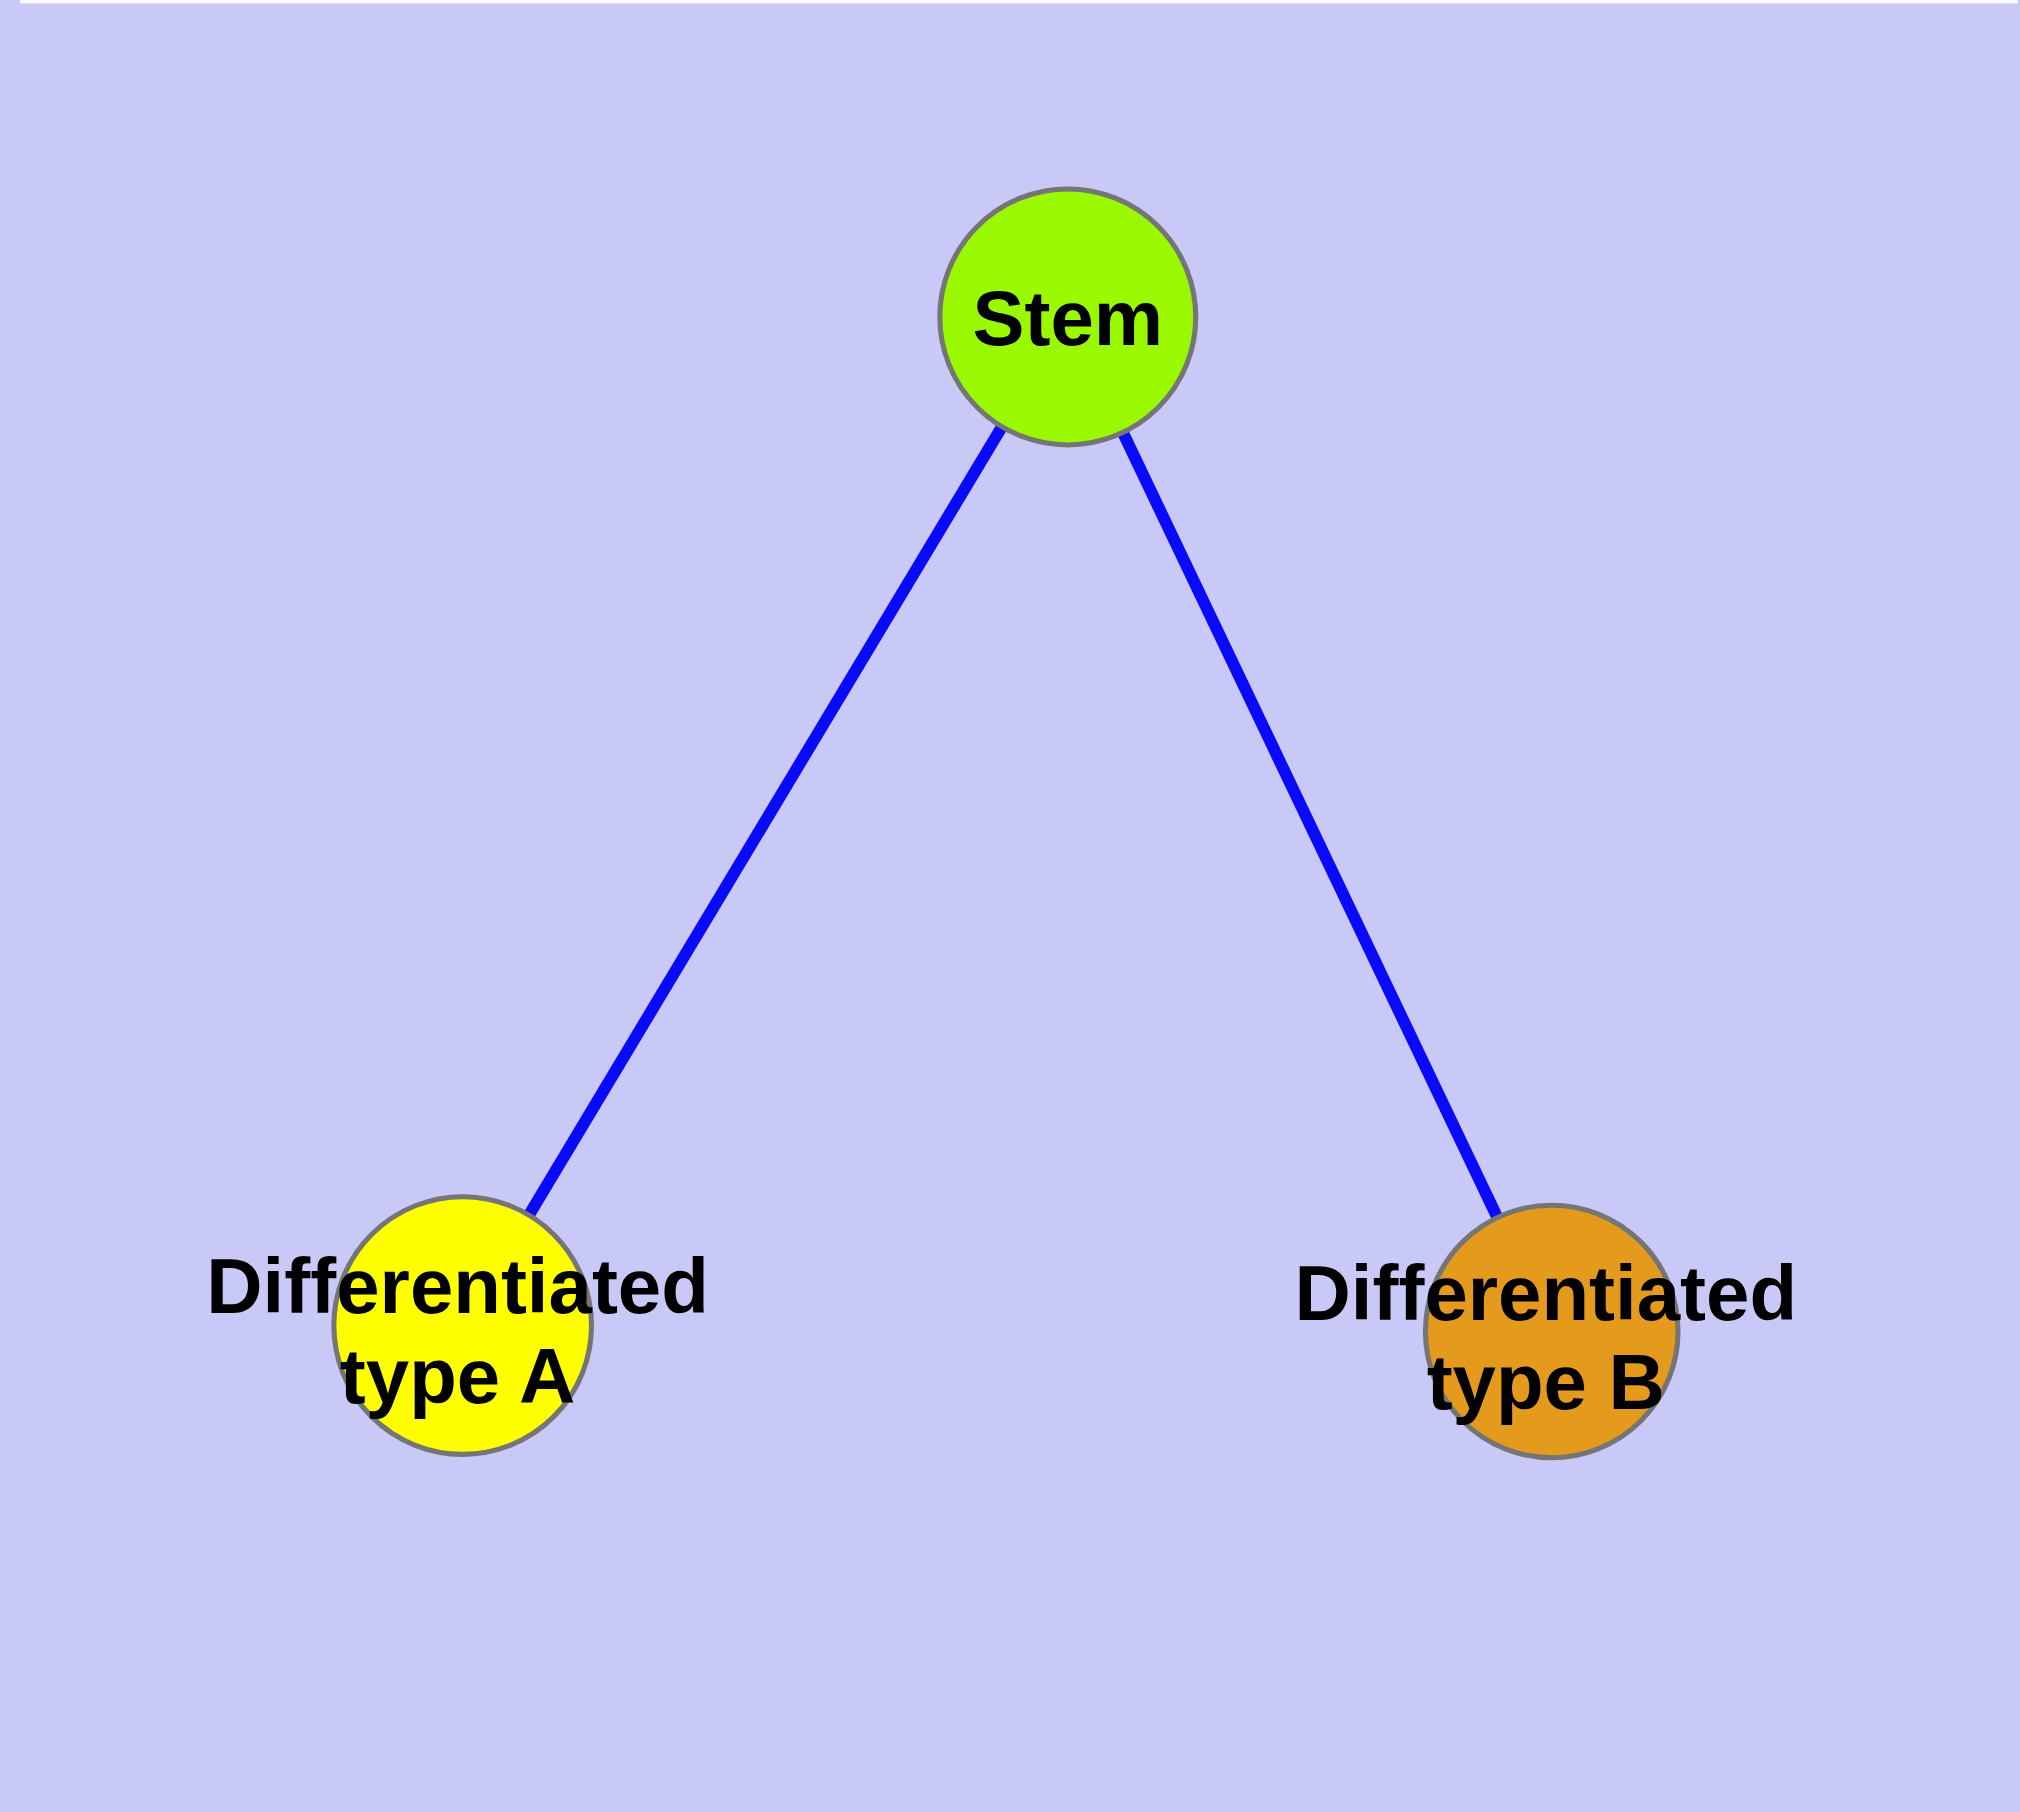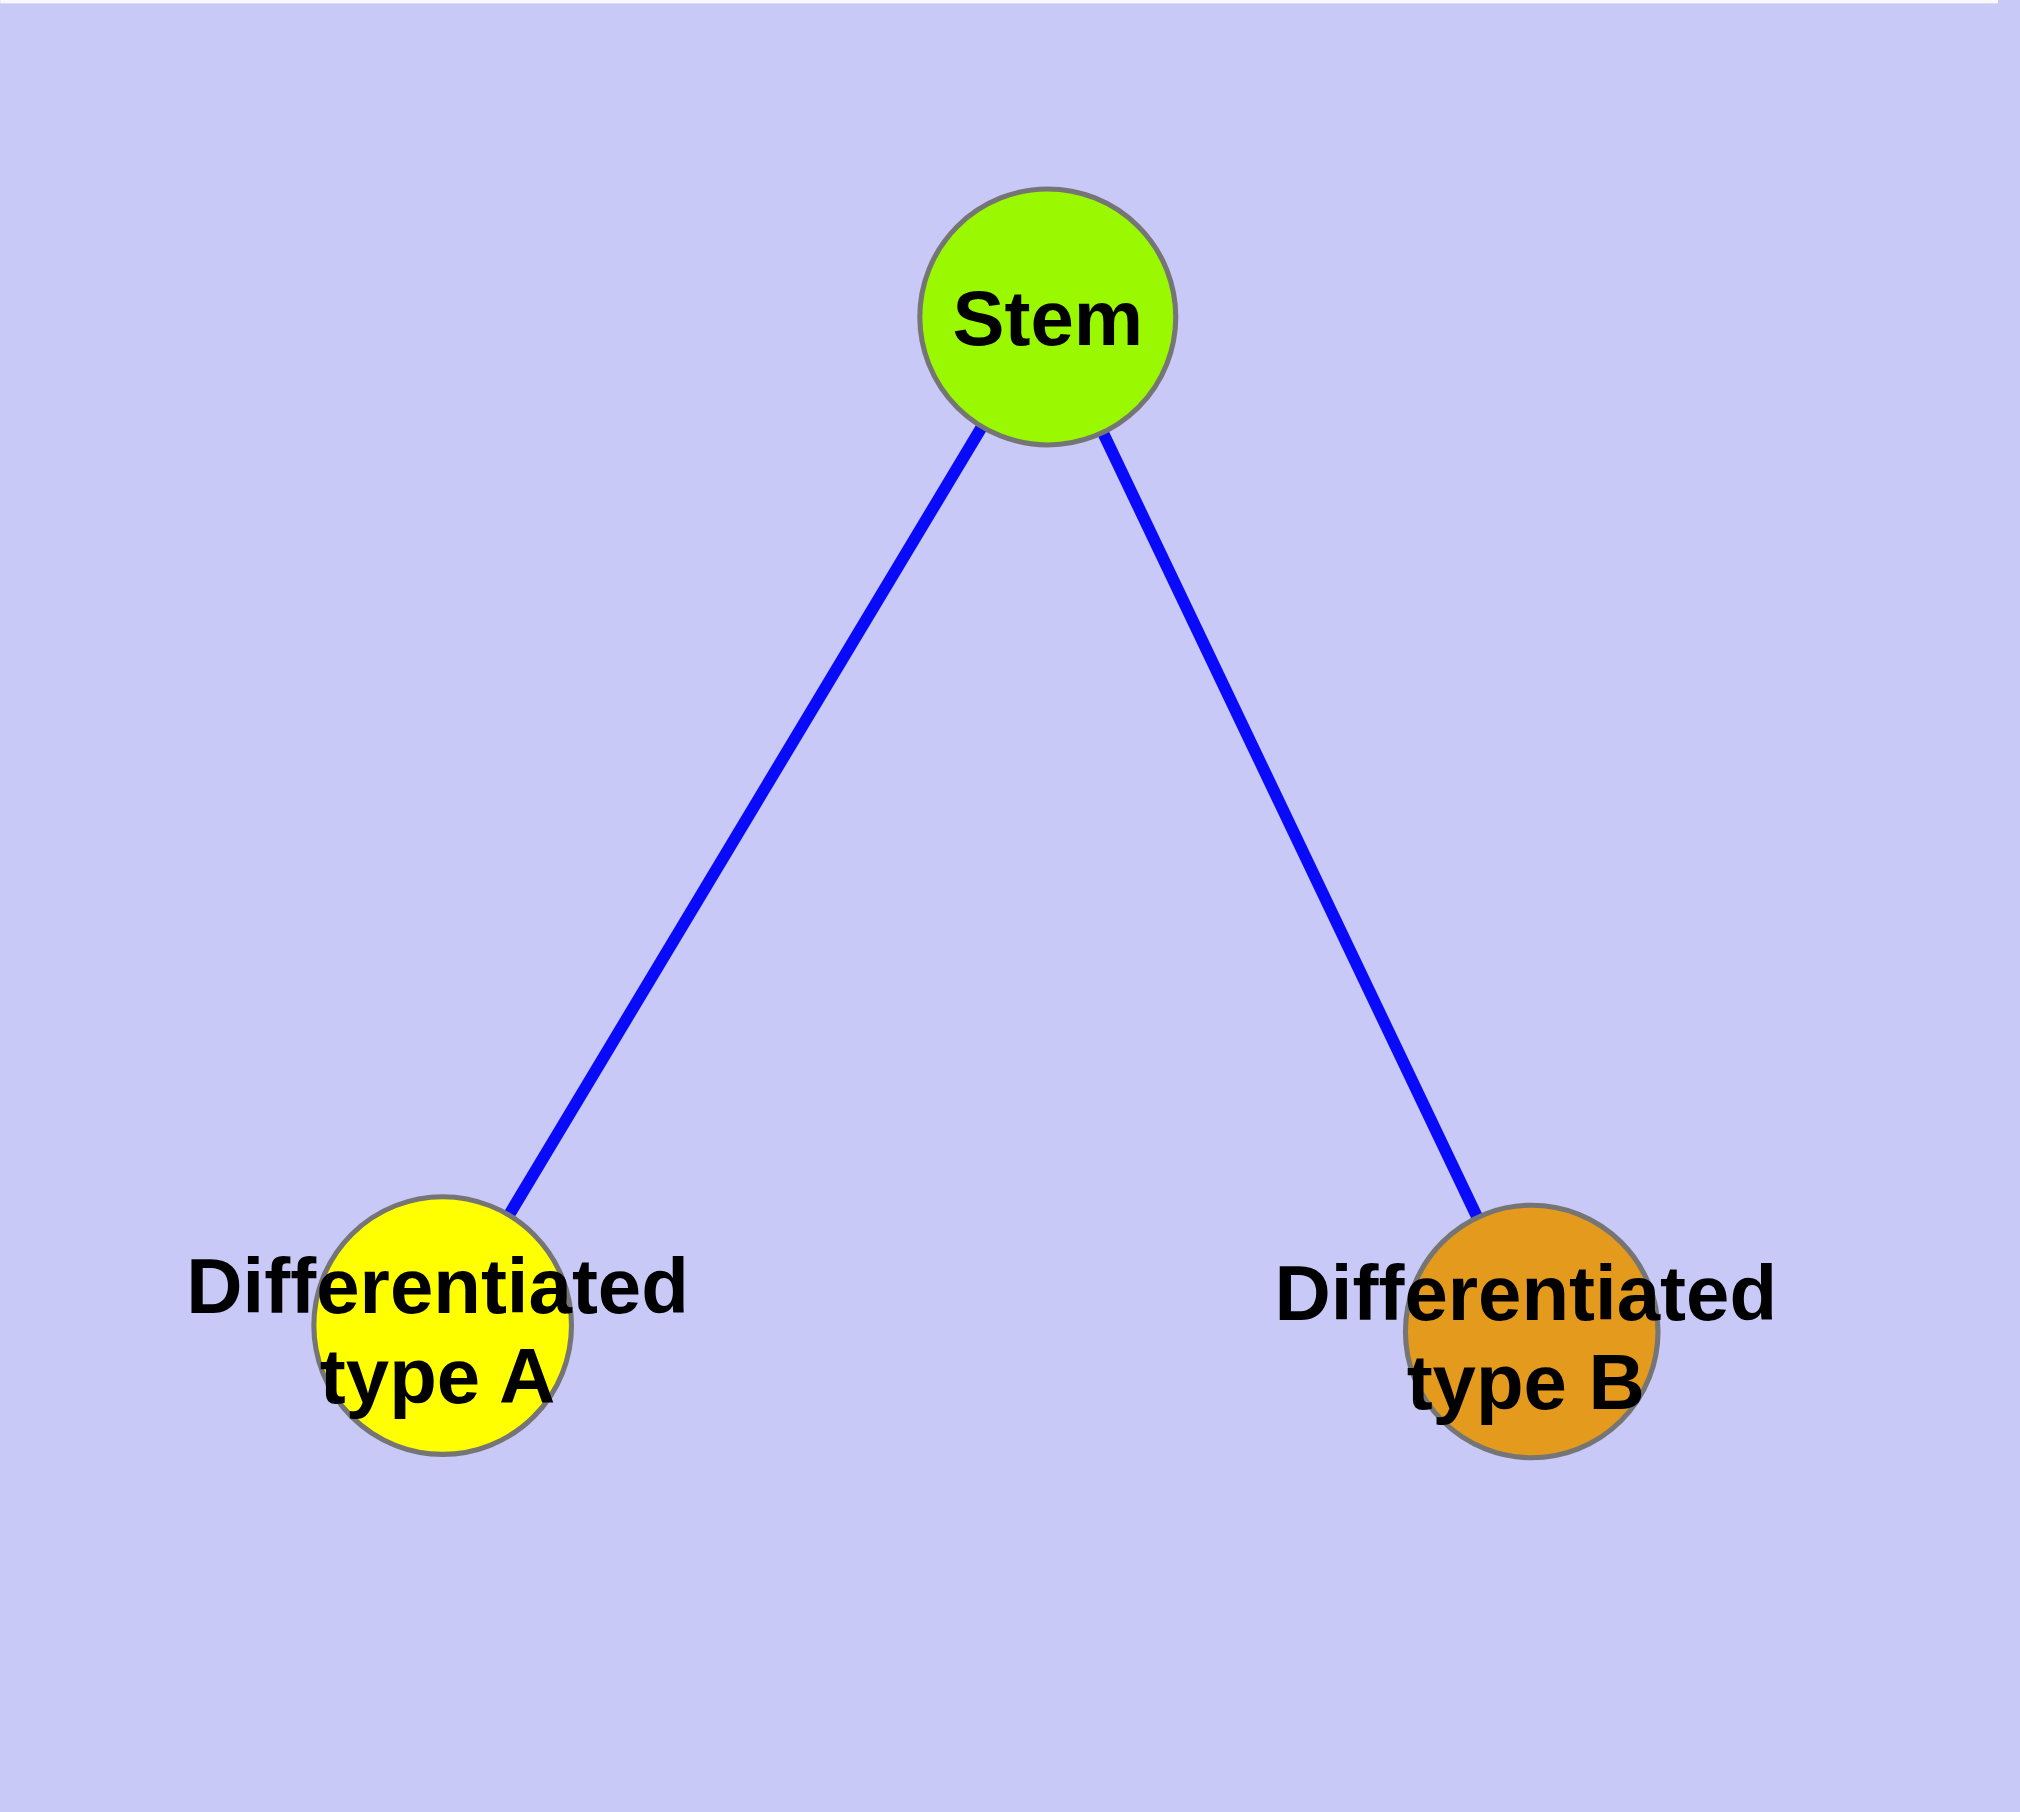--- a/index.html
+++ b/index.html
@@ -5,20 +5,21 @@
   html, body {
     margin: 0;
     padding: 0;
     background: #C9C9F7;
   }
   .stage {
     position: relative;
     width: 1998px;
     height: 1812px;
     overflow: hidden;
+    padding-left: 20px;
   }
   svg {
     display: block;
     width: 2021px;
     height: 1812px;
   }
   .node-label {
     font-family: "Liberation Sans", sans-serif;
     font-weight: bold;
     font-size: 92px;

